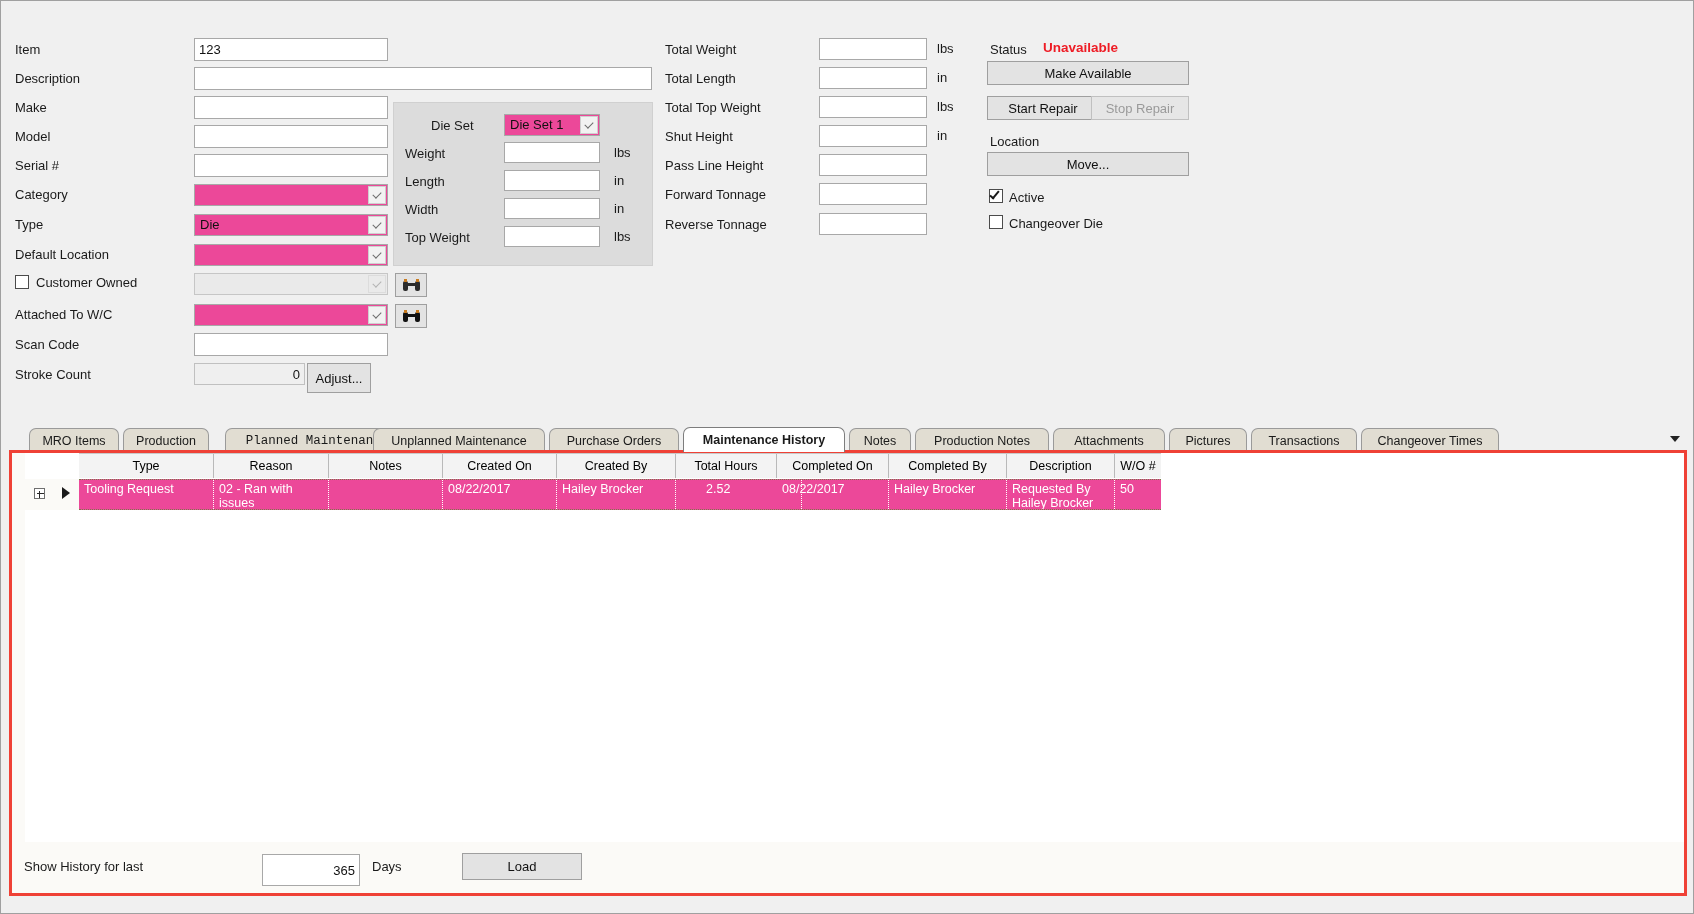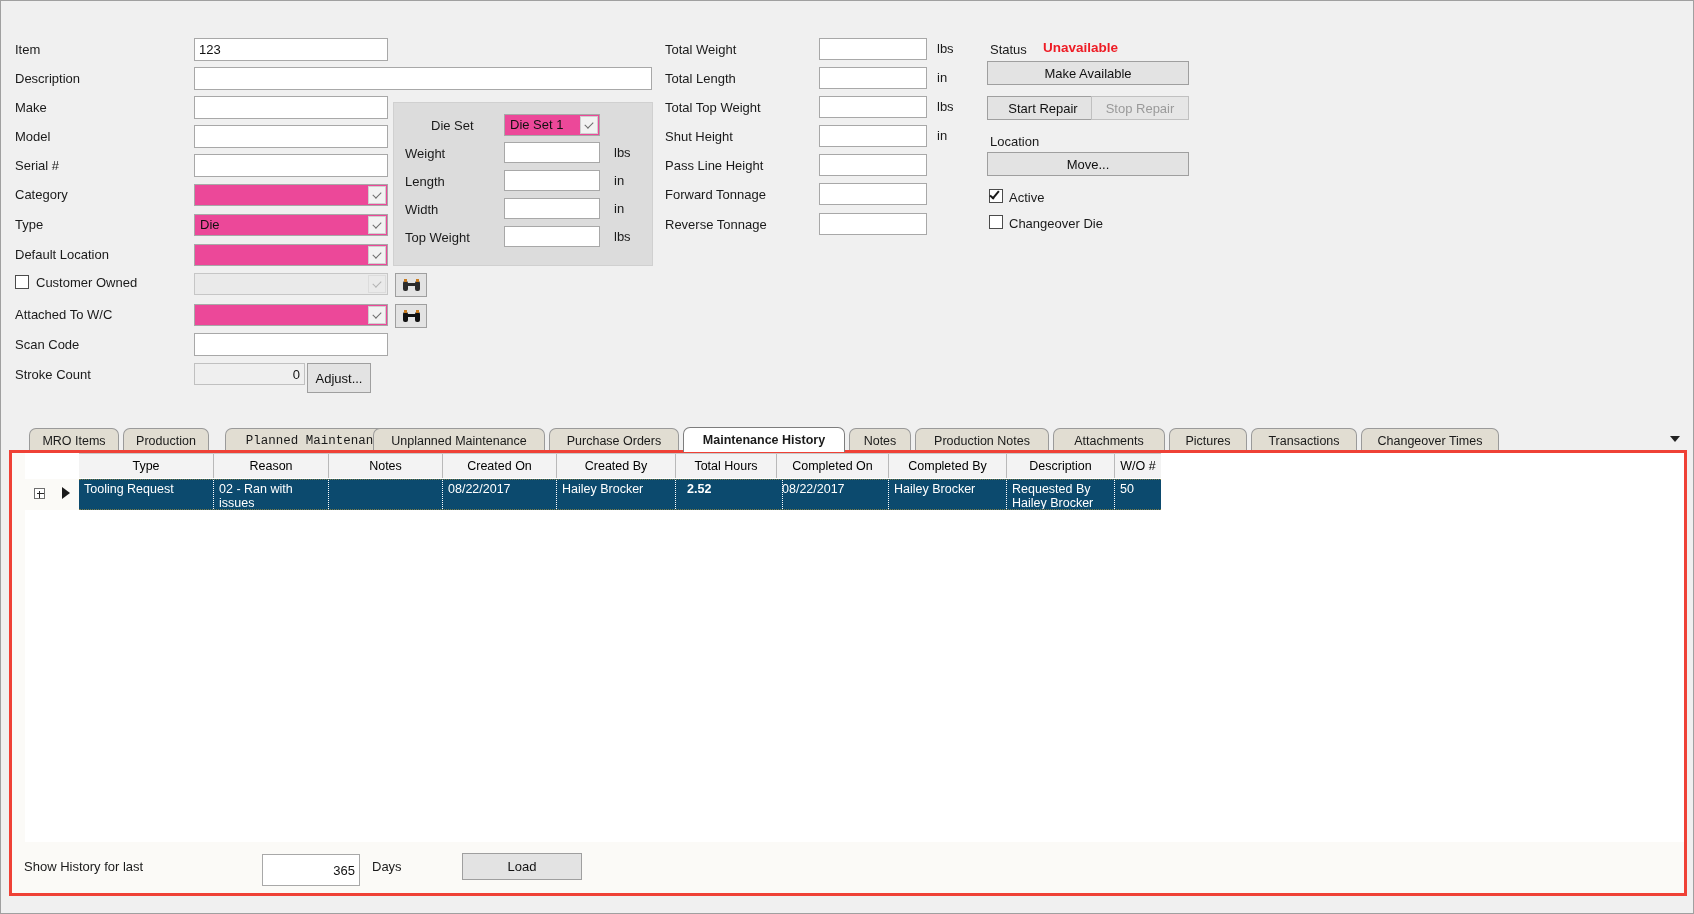--- a/index.html
+++ b/index.html
@@ -207,21 +207,21 @@
     position: absolute; top: 0; height: 24px;
     border-right: 1px solid #b9b9b9;
     font-size: 12.5px;
     color: #000;
     display: flex; align-items: center; justify-content: center;
     background: #f3f3f3;
     cursor: pointer;
   }
   .grow {
     position: absolute; height: 31px;
-    background: #0c4a6e;
+    background: #ec4899;
     border-top: 1px dotted #7a7a48;
     border-bottom: 1px dotted #7a7a48;
   }
   .gc {
     position: absolute; top: 0; height: 29px;
     color: #ffffff;
     font-size: 12.5px;
     line-height: 14px;
     padding: 2px 4px 0 5px;
     border-right: 1px dotted #ffffff;
@@ -486,21 +486,21 @@
         <span class="expander"></span>
         <span class="rowarrow"></span>
       </div>
 
       <div class="grow" style="left:54px; top:26px; width:1082px;">
         <div class="gc" style="left:0px;   width:135px;">Tooling Request</div>
         <div class="gc" style="left:135px; width:115px;">02 - Ran with issues</div>
         <div class="gc" style="left:250px; width:114px;"></div>
         <div class="gc" style="left:364px; width:114px;">08/22/2017</div>
         <div class="gc" style="left:478px; width:119px;">Hailey Brocker</div>
-        <div class="gc" style="left:603px; width:101px;font-weight:bold;">2.52</div>
+        <div class="gc" style="left:622px; width:101px;">2.52</div>
         <div class="gc" style="left:698px; width:112px;">08/22/2017</div>
         <div class="gc" style="left:810px; width:118px;">Hailey Brocker</div>
         <div class="gc" style="left:928px; width:108px;">Requested By Hailey Brocker</div>
         <div class="gc" style="left:1036px; width:46px; border-right:none;">50</div>
       </div>
 
     </div>
 
     <div class="footerbar">
       <div class="lbl" style="left:12px; top:22px;">Show History for last</div>

